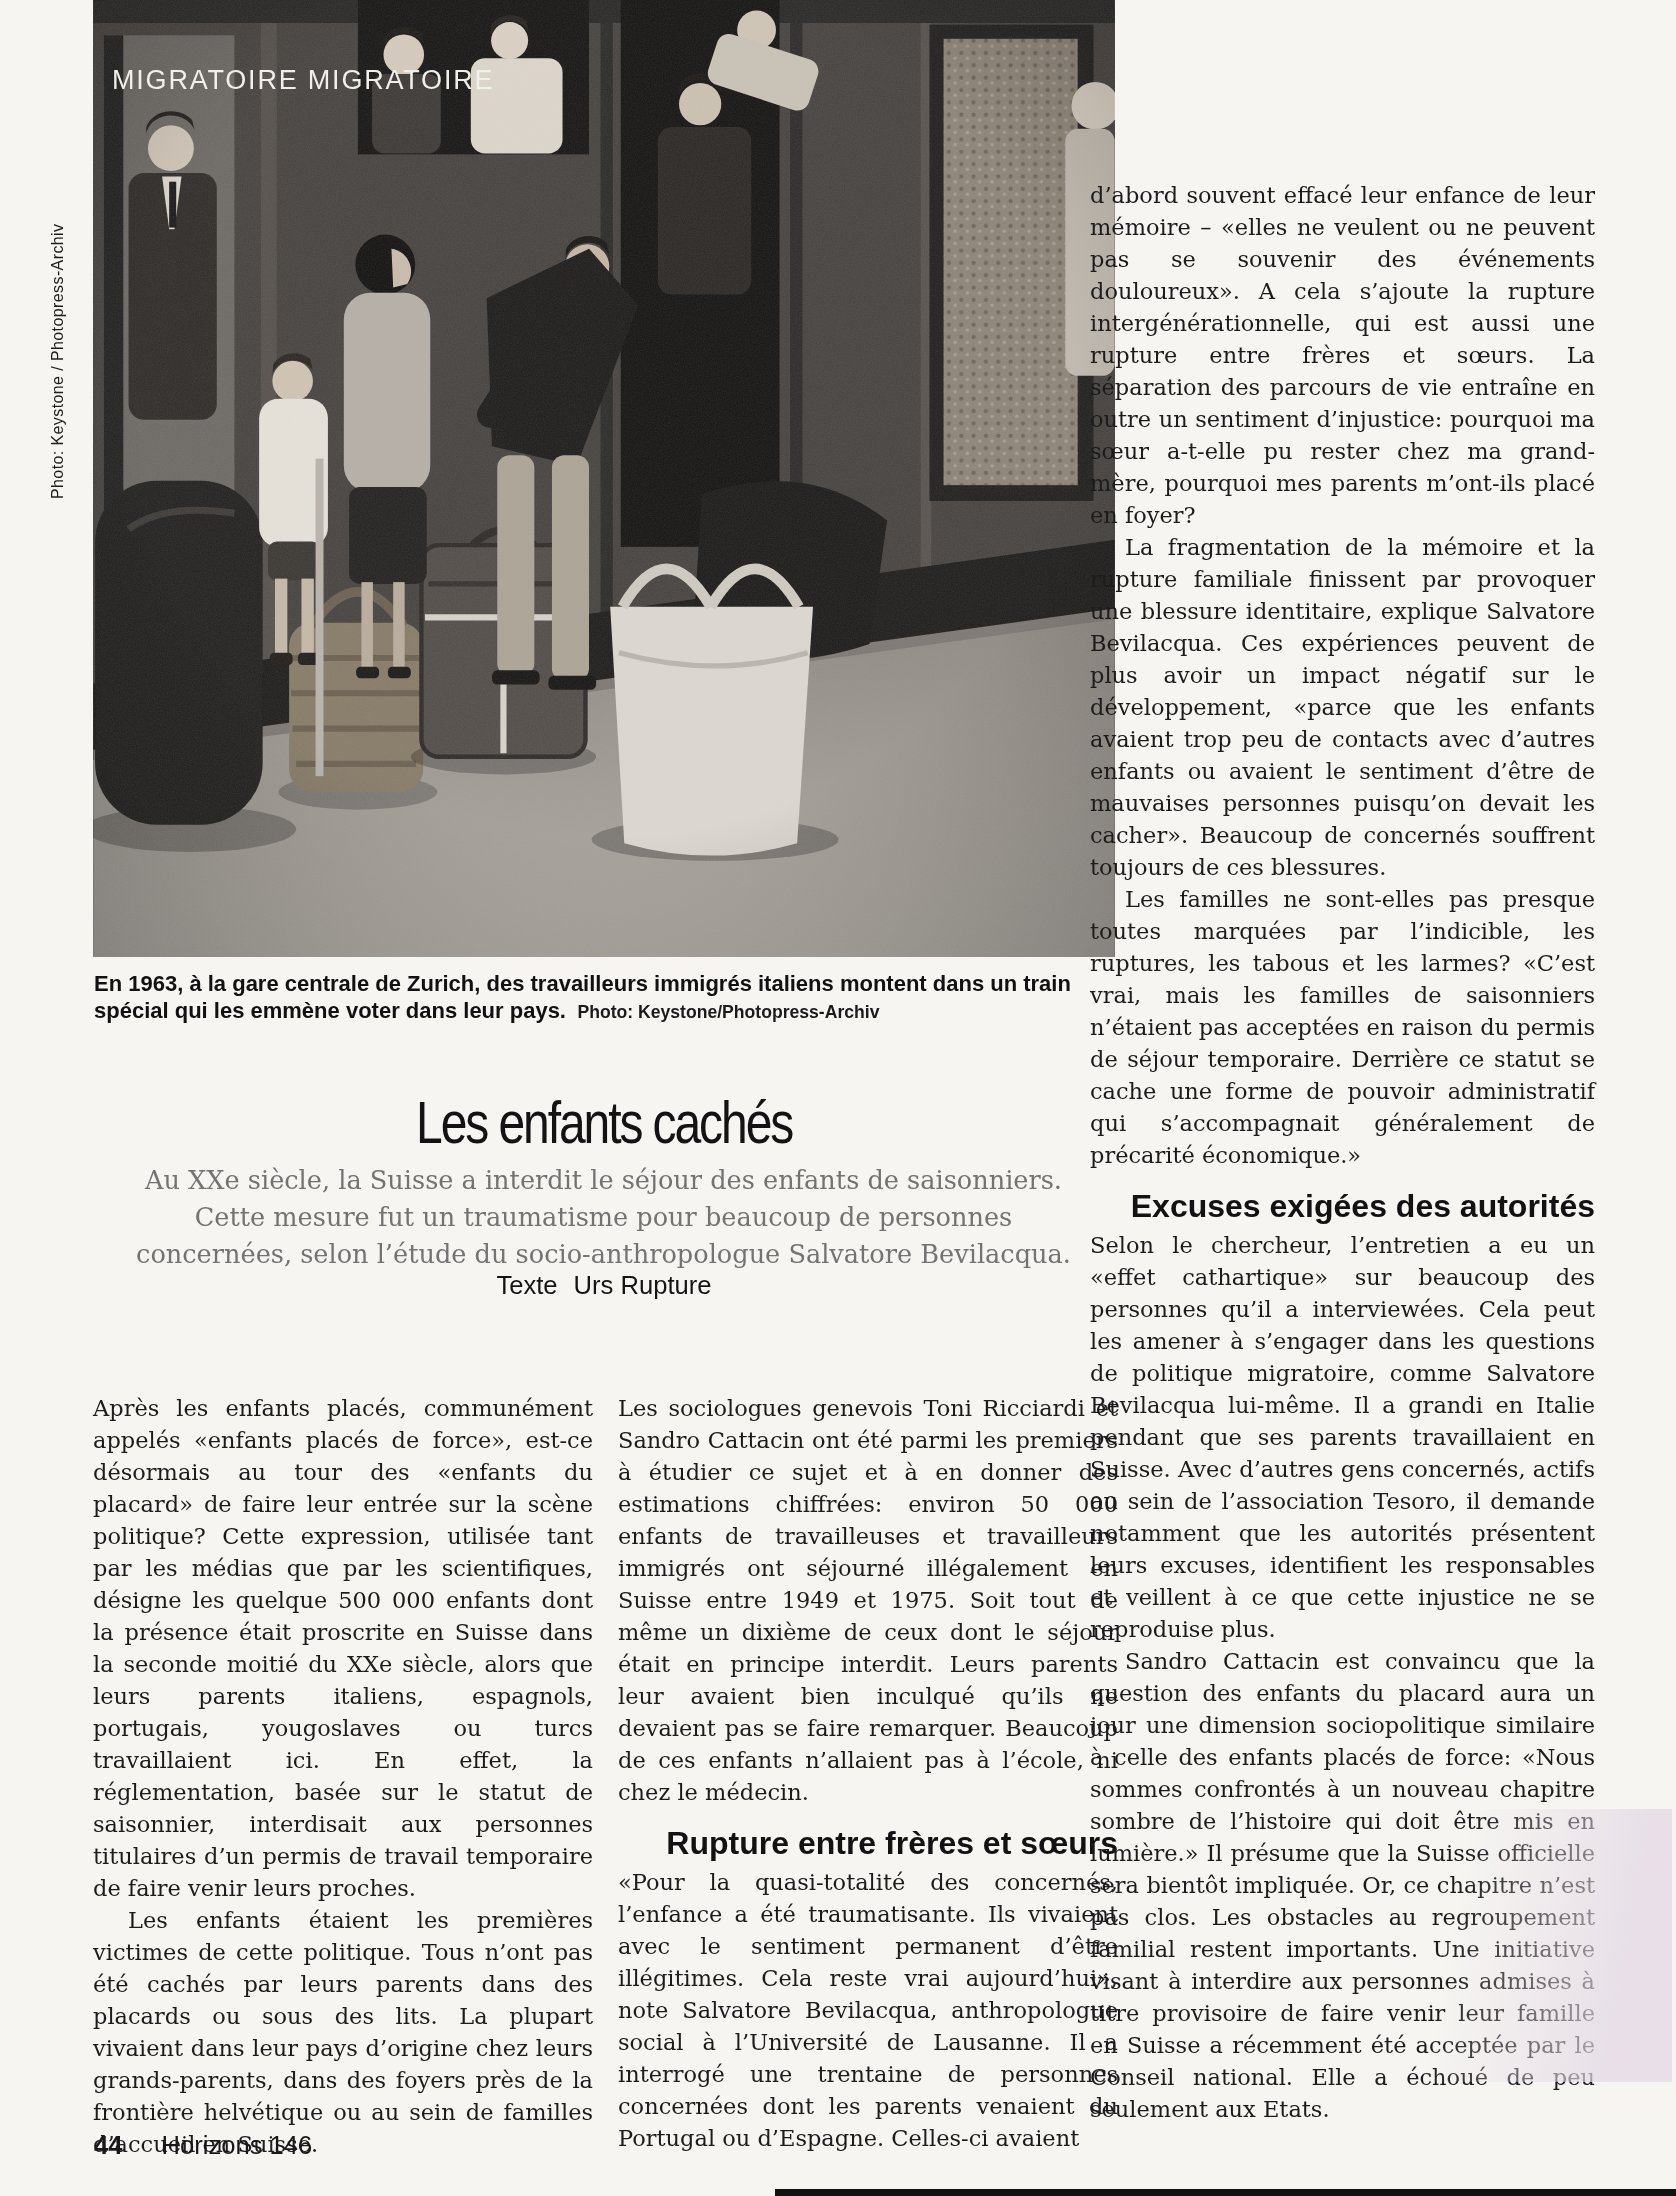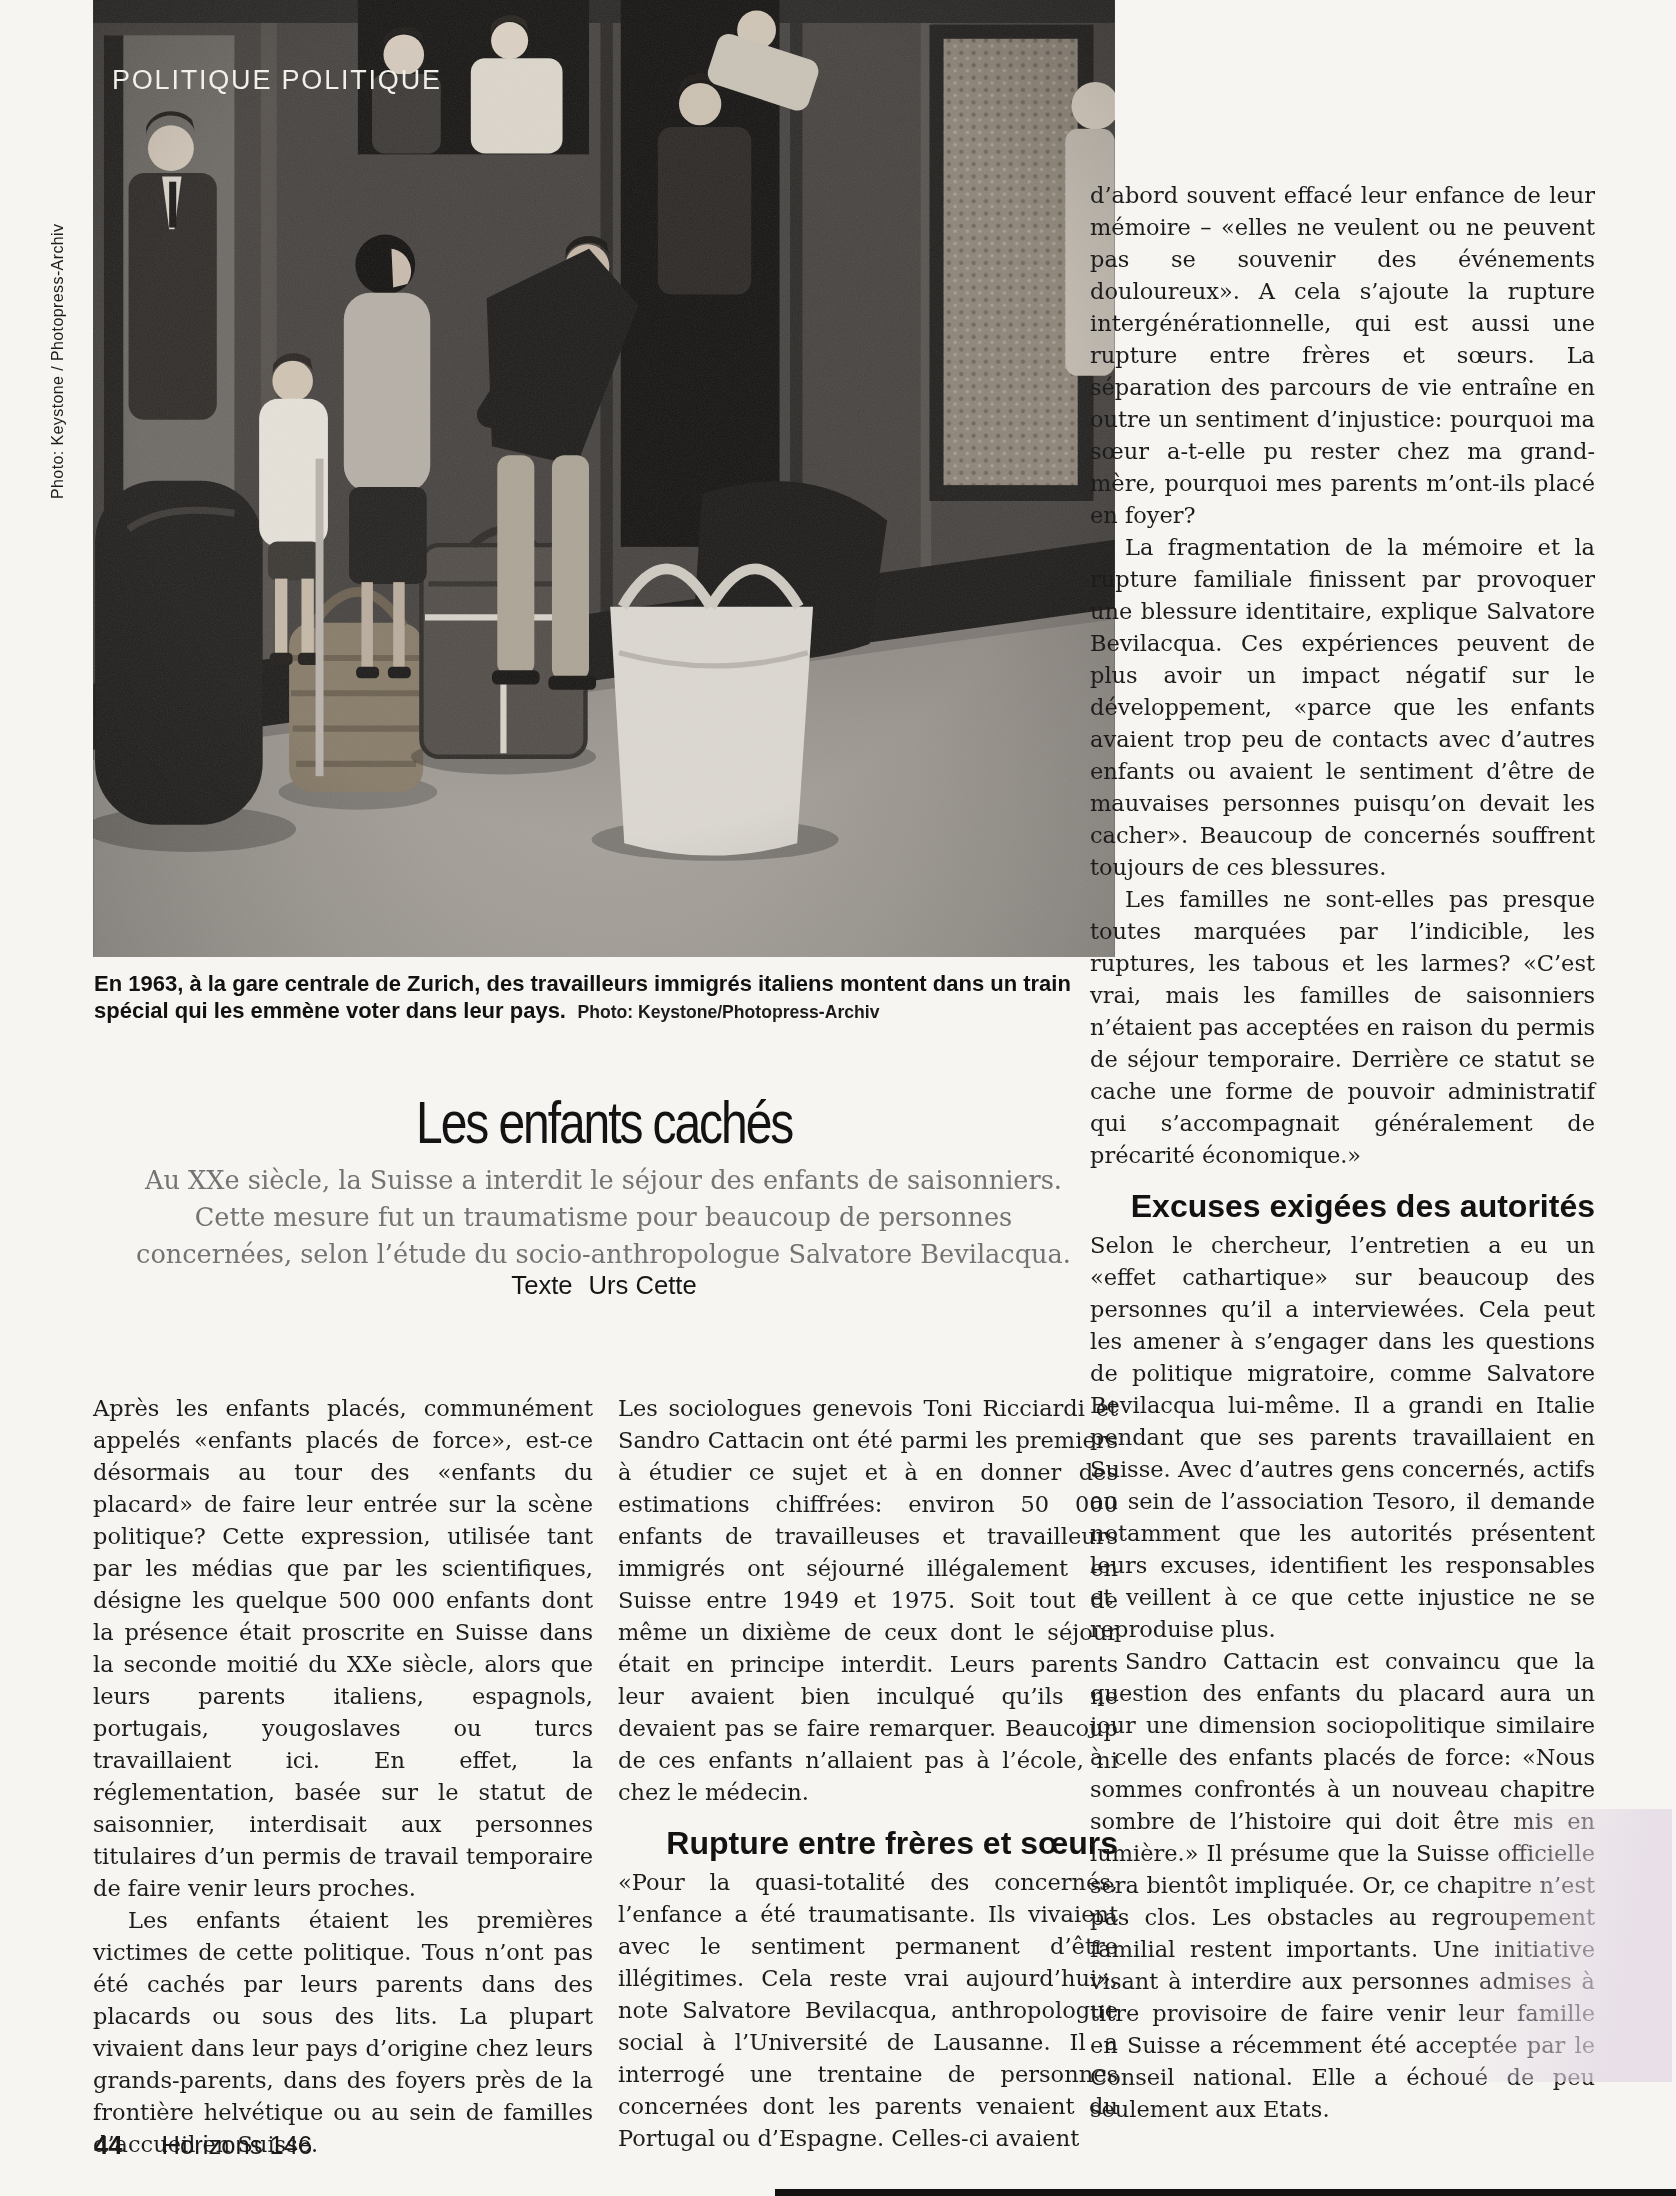--- a/index.html
+++ b/index.html
@@ -195,33 +195,33 @@
         <rect x="516" y="766" width="54" height="16" rx="6" fill="#171513"></rect>
       </g>
       <rect x="252" y="520" width="9" height="360" fill="#b9b3ac"></rect>
     </g>
 
     <rect x="0" y="0" width="1158" height="1085" fill="url(#vignette)"></rect>
     <rect x="0" y="0" width="1158" height="1085" filter="url(#grain)"></rect>
   </svg>
 </div>
 
-<div class="kicker">POLITIQUE POLITIQUE</div>
+<div class="kicker">MIGRATOIRE MIGRATOIRE</div>
 
 <div class="caption">
   <span>En 1963, à la gare centrale de Zurich, des travailleurs immigrés italiens montent dans un train spécial qui les emmène voter dans leur pays.</span>
   <span class="photo-credit">Photo: Keystone/Photopress-Archiv</span>
 </div>
 
 <h1 class="headline"><span class="squeeze">Les enfants cachés</span></h1>
 
 <div class="standfirst">Au XXe siècle, la Suisse a interdit le séjour des enfants de saisonniers. Cette mesure fut un traumatisme pour beaucoup de personnes concernées, selon l’étude du socio-anthropologue Salvatore Bevilacqua.</div>
 
 <div class="byline">
-  <span class="byline-label">Texte</span><span>Urs Cette</span>
+  <span class="byline-label">Texte</span><span>Urs Rupture</span>
 </div>
 
 <div class="col col1">
   <p>Après les enfants placés, communément appelés «enfants placés de force», est-ce désormais au tour des «enfants du placard» de faire leur entrée sur la scène politique? Cette expression, utilisée tant par les médias que par les scientifiques, désigne les quelque 500 000 enfants dont la présence était proscrite en Suisse dans la seconde moitié du XXe siècle, alors que leurs parents italiens, espagnols, portugais, yougoslaves ou turcs travaillaient ici. En effet, la réglementation, basée sur le statut de saisonnier, interdisait aux personnes titulaires d’un permis de travail temporaire de faire venir leurs proches.</p>
   <p class="indent">Les enfants étaient les premières victimes de cette politique. Tous n’ont pas été cachés par leurs parents dans des placards ou sous des lits. La plupart vivaient dans leur pays d’origine chez leurs grands-parents, dans des foyers près de la frontière helvétique ou au sein de familles d’accueil en Suisse.</p>
 </div>
 
 <div class="col col2">
   <p>Les sociologues genevois Toni Ricciardi et Sandro Cattacin ont été parmi les premiers à étudier ce sujet et à en donner des estimations chiffrées: environ 50 000 enfants de travailleuses et travailleurs immigrés ont séjourné illégalement en Suisse entre 1949 et 1975. Soit tout de même un dixième de ceux dont le séjour était en principe interdit. Leurs parents leur avaient bien inculqué qu’ils ne devaient pas se faire remarquer. Beaucoup de ces enfants n’allaient pas à l’école, ni chez le médecin.</p>
   <div class="subhead">Rupture entre frères et sœurs</div>

